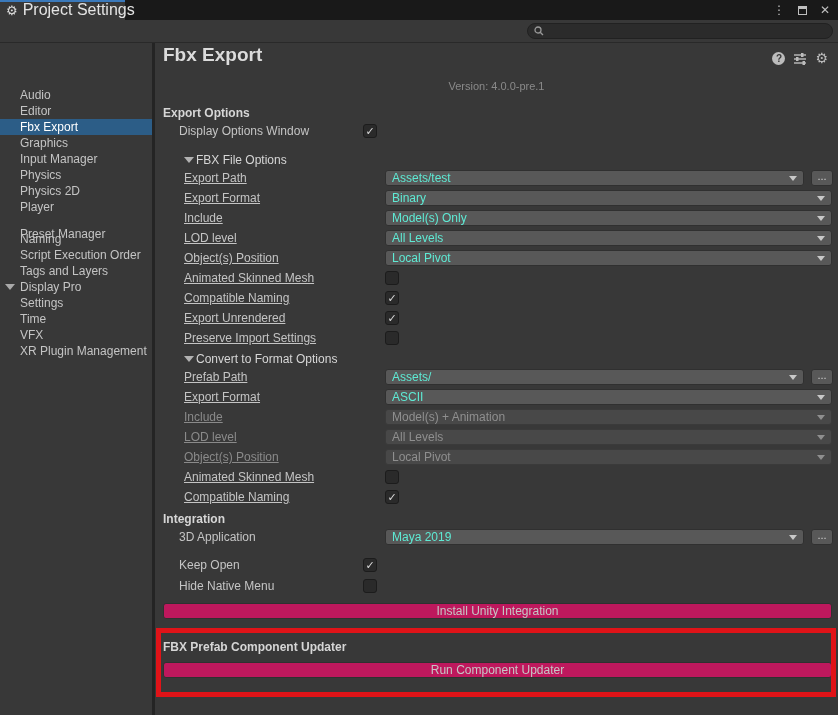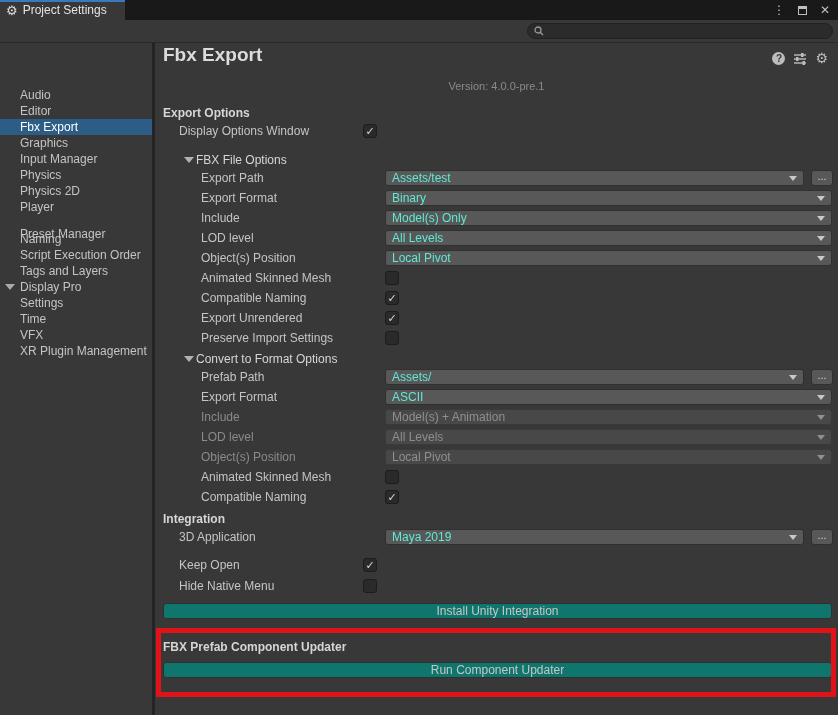--- a/index.html
+++ b/index.html
@@ -11,21 +11,21 @@
   }
   
   .titlebar { position: absolute; left: 0; top: 0; width: 100%; height: 20px; background: #191919; }
   .tab {
     position: absolute; left: 0; top: 0; width: 125px; height: 20px;
     background: #383838; display: flex; align-items: center; gap: 5px; padding-left: 6px;
     cursor: default;
   }
   .tab-accent { position: absolute; left: 0; top: 0; width: 100%; height: 2px; background: #3a79bb; }
   .tab-gear { color: #dcdcdc; font-size: 13px; line-height: 13px; margin-top: 1px; }
-  .tab-label { color: #e4e4e4; font-size: 12px; white-space: nowrap; }
+  .tab-label { color: #e4e4e4; font-size: 16px; white-space: nowrap; }
   .win-controls { position: absolute; right: 8px; top: 0; height: 20px; display: flex; align-items: center; gap: 13px; color: #bfbfbf; }
   .kebab { font-size: 12px; }
   .maxbox { display: inline-block; width: 9px; height: 9px; border: 1px solid #bfbfbf; border-top: 3px solid #bfbfbf; }
   .closex { font-size: 12px; }
   
   .toolbar { position: absolute; left: 0; top: 20px; width: 100%; height: 23px; background: #383838; border-bottom: 1px solid #292929; }
   .searchbox {
     position: absolute; left: 527px; top: 3px; width: 306px; height: 16px;
     background: #2b2b2b; border: 1px solid #212121; border-radius: 8px;
     display: flex; align-items: center; padding: 0 6px; gap: 4px;
@@ -57,21 +57,21 @@
   .help-ic {
     width: 13px; height: 13px; border-radius: 50%; background: #bcbcbc; color: #383838;
     font-size: 10px; font-weight: bold; text-align: center; line-height: 13px;
   }
   .gear-ic { color: #bcbcbc; font-size: 14px; line-height: 14px; }
   .version { position: absolute; left: 0; top: 37px; width: 100%; text-align: center; color: #8a8a8a; font-size: 11px; }
   .row { position: absolute; left: 0; width: 100%; height: 16px; }
   .sec-h { position: absolute; left: 8px; width: 400px; font-weight: bold; color: #d6d6d6; line-height: 16px; white-space: nowrap; }
   .lbl { position: absolute; line-height: 16px; white-space: nowrap; color: #c4c4c4; }
   .lv1 { left: 24px; }
-  .lv2 { left: 46px; }
+  .lv2 { left: 29px; text-decoration: underline; }
   .lbl.dim { color: #8a8a8a; }
   .fold-tri { position: absolute; left: 29px; top: 5px; border-top-color: #b2b2b2; }
   .fold-h { position: absolute; left: 41px; font-weight: normal; color: #d6d6d6; line-height: 16px; white-space: nowrap; }
   .checkbox {
     position: absolute; top: 1px; width: 14px; height: 14px;
     background: #2a2a2a; border: 1px solid #1c1c1c; border-radius: 3px;
     color: #dadada; font-size: 11px; line-height: 12px; text-align: center; cursor: default;
   }
   .cb1 { left: 208px; }
   .cb2 { left: 230px; }
@@ -89,21 +89,21 @@
     border-top: 5px solid #c8c8c8;
   }
   .dd.disabled .dd-arrow { border-top-color: #8f8f8f; }
   .more-btn {
     position: absolute; left: 656px; top: 0; width: 22px; height: 16px;
     background: #585858; border: 1px solid #303030; border-radius: 3px;
     color: #cfcfcf; text-align: center; line-height: 10px; font-size: 11px; cursor: default;
   }
   .btn {
     position: absolute; left: 8px; width: 669px; height: 16px;
-    background: #0f766e; border: 1px solid #303030; border-radius: 3px;
+    background: #be185d; border: 1px solid #303030; border-radius: 3px;
     color: #c6c6c6; text-align: center; line-height: 14px; cursor: default; white-space: nowrap;
   }
   .ann-rect {
     position: absolute; left: 1px; top: 585px; width: 680px; height: 69px;
     border: 5px solid #e01318; pointer-events: none;
   }
 </style>
 </head>
 <body>
 

